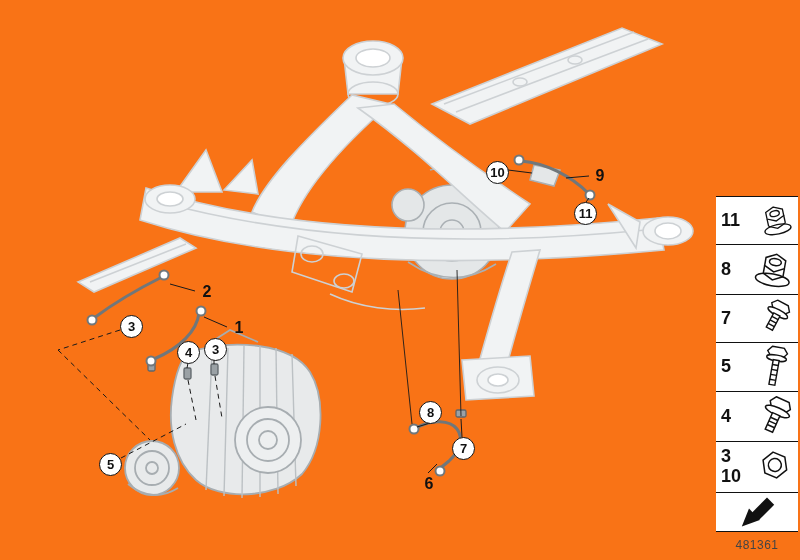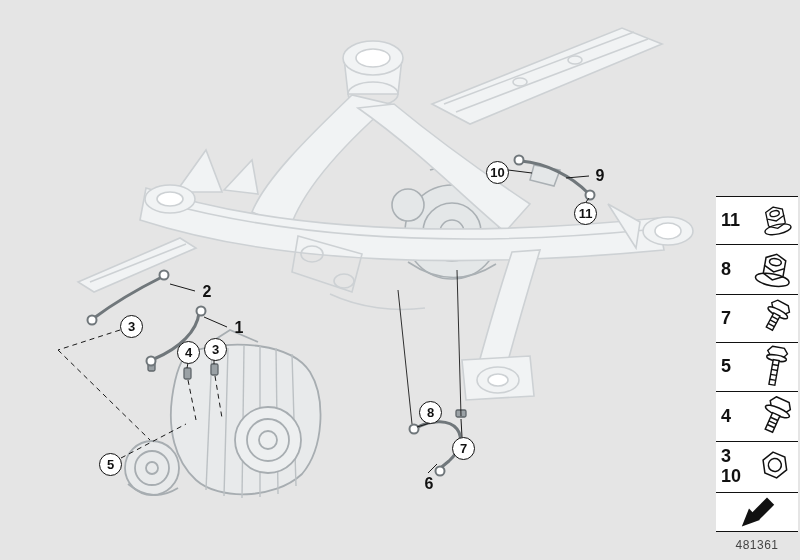--- a/index.html
+++ b/index.html
@@ -1,18 +1,18 @@
 <!DOCTYPE html>
 <html><head>
 <meta charset="utf-8">
 <style>
   * { margin:0; padding:0; box-sizing:border-box; }
   html,body { width:800px; height:560px; }
   body { font-family:"Liberation Sans", sans-serif; background:#fff; }
-  .stage { position:relative; width:800px; height:560px; background:#e5e5e5; overflow:hidden; }
+  .stage { position:relative; width:800px; height:560px; background:#f97316; overflow:hidden; }
   svg.art { position:absolute; left:0; top:0; }
 
   .co { position:absolute; display:flex; align-items:center; justify-content:center;
         font-weight:bold; color:#111; cursor:pointer; }
   .co.circle { width:23px; height:23px; border:1.5px solid #111; border-radius:50%;
                background:#fff; font-size:13px; line-height:1; }
   .co.plain  { width:22px; height:22px; font-size:16px; }
 
   .legend { position:absolute; left:716px; top:196px; width:82px; background:#fff; }
   .lrow { display:flex; align-items:center; justify-content:space-between;

